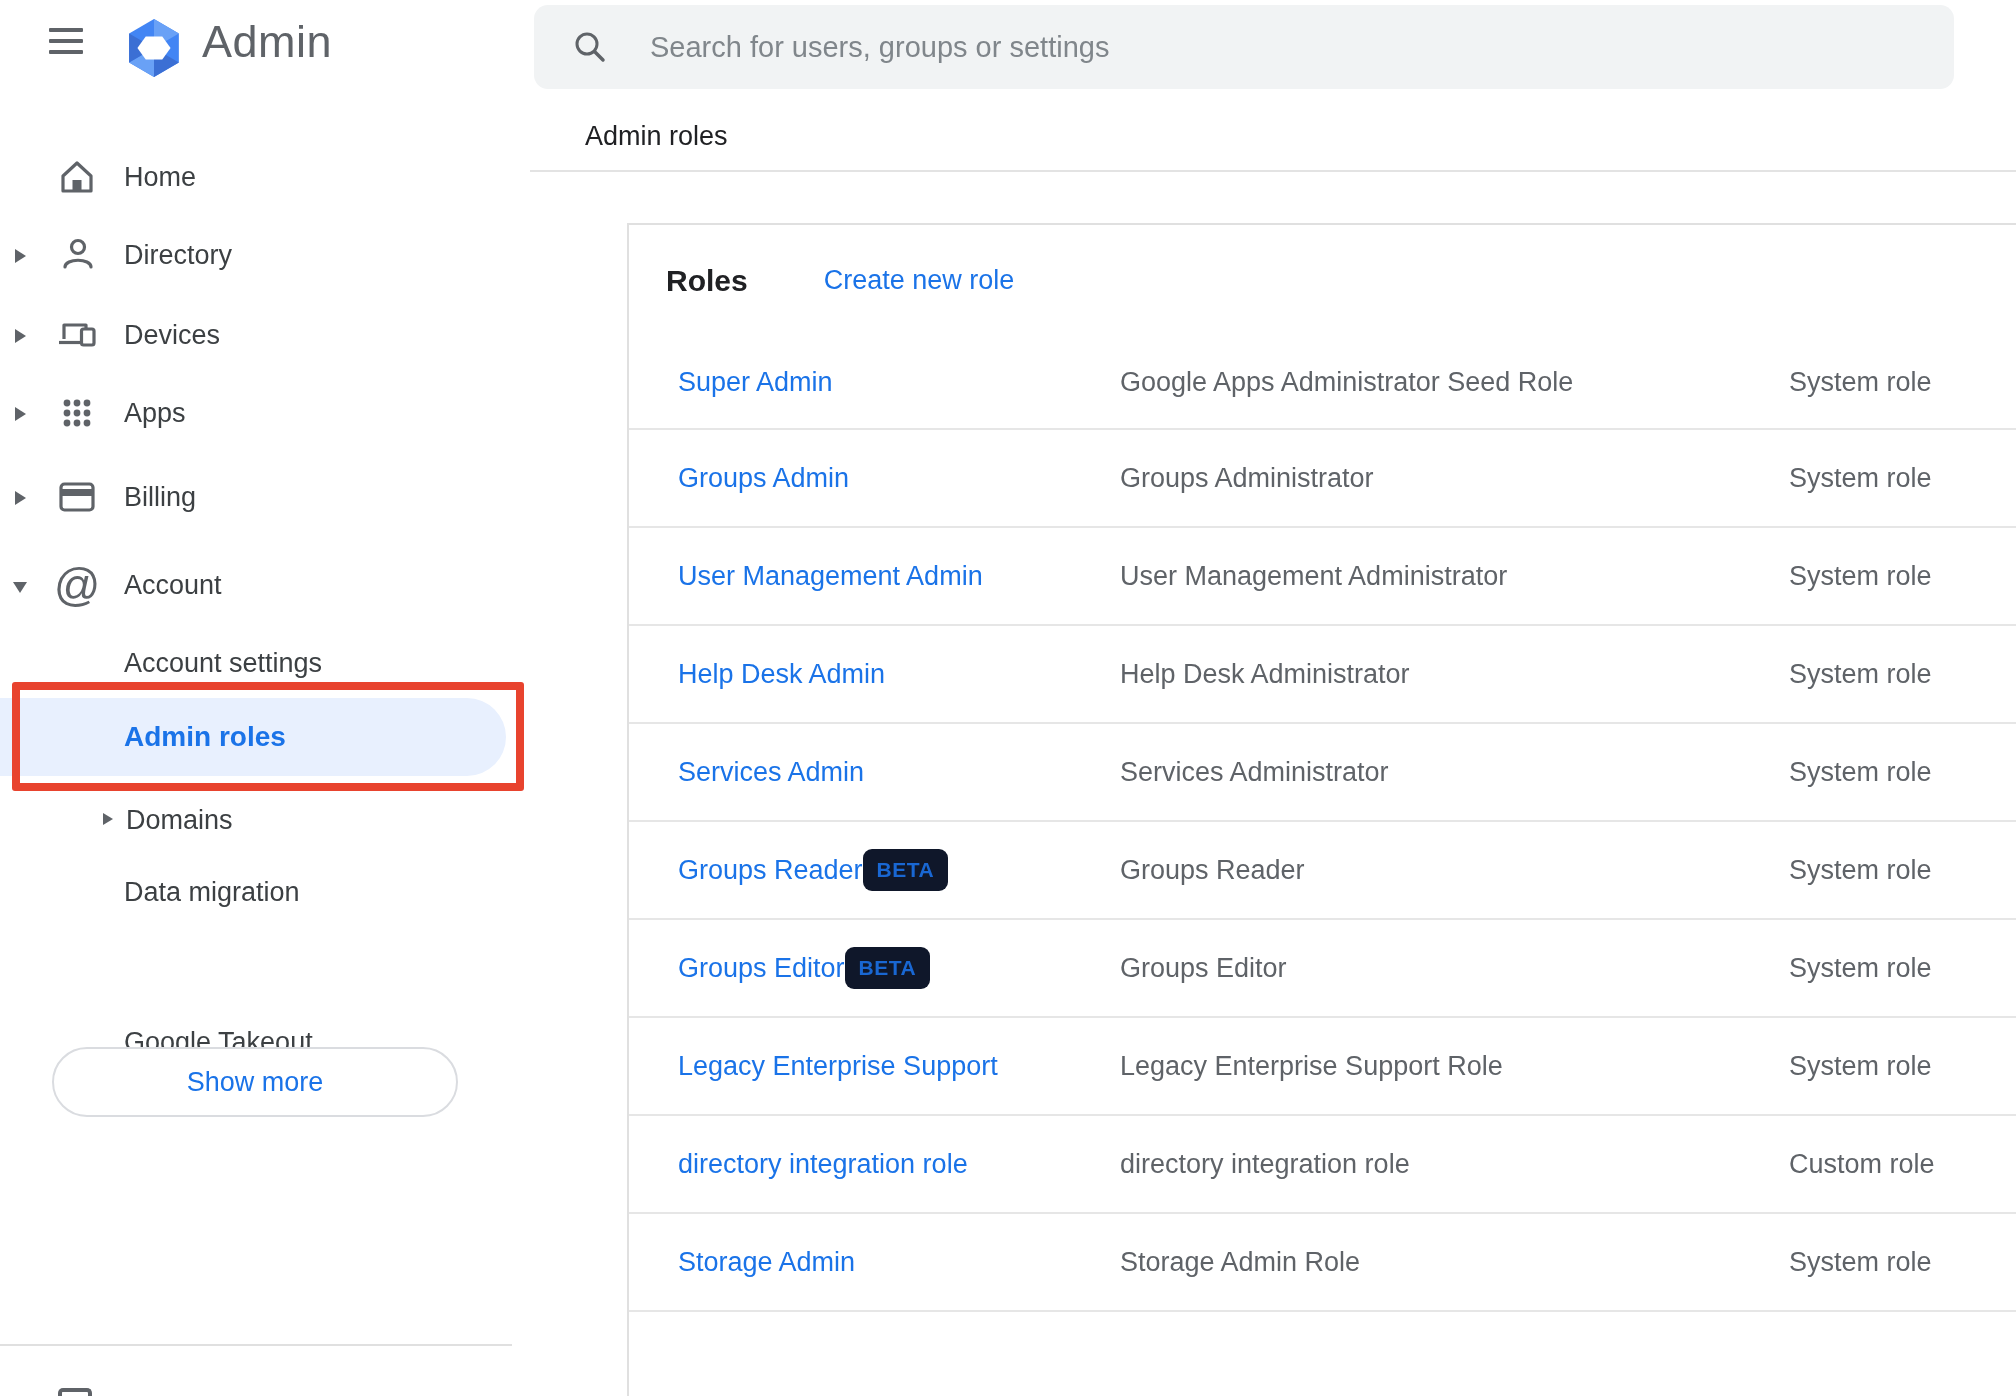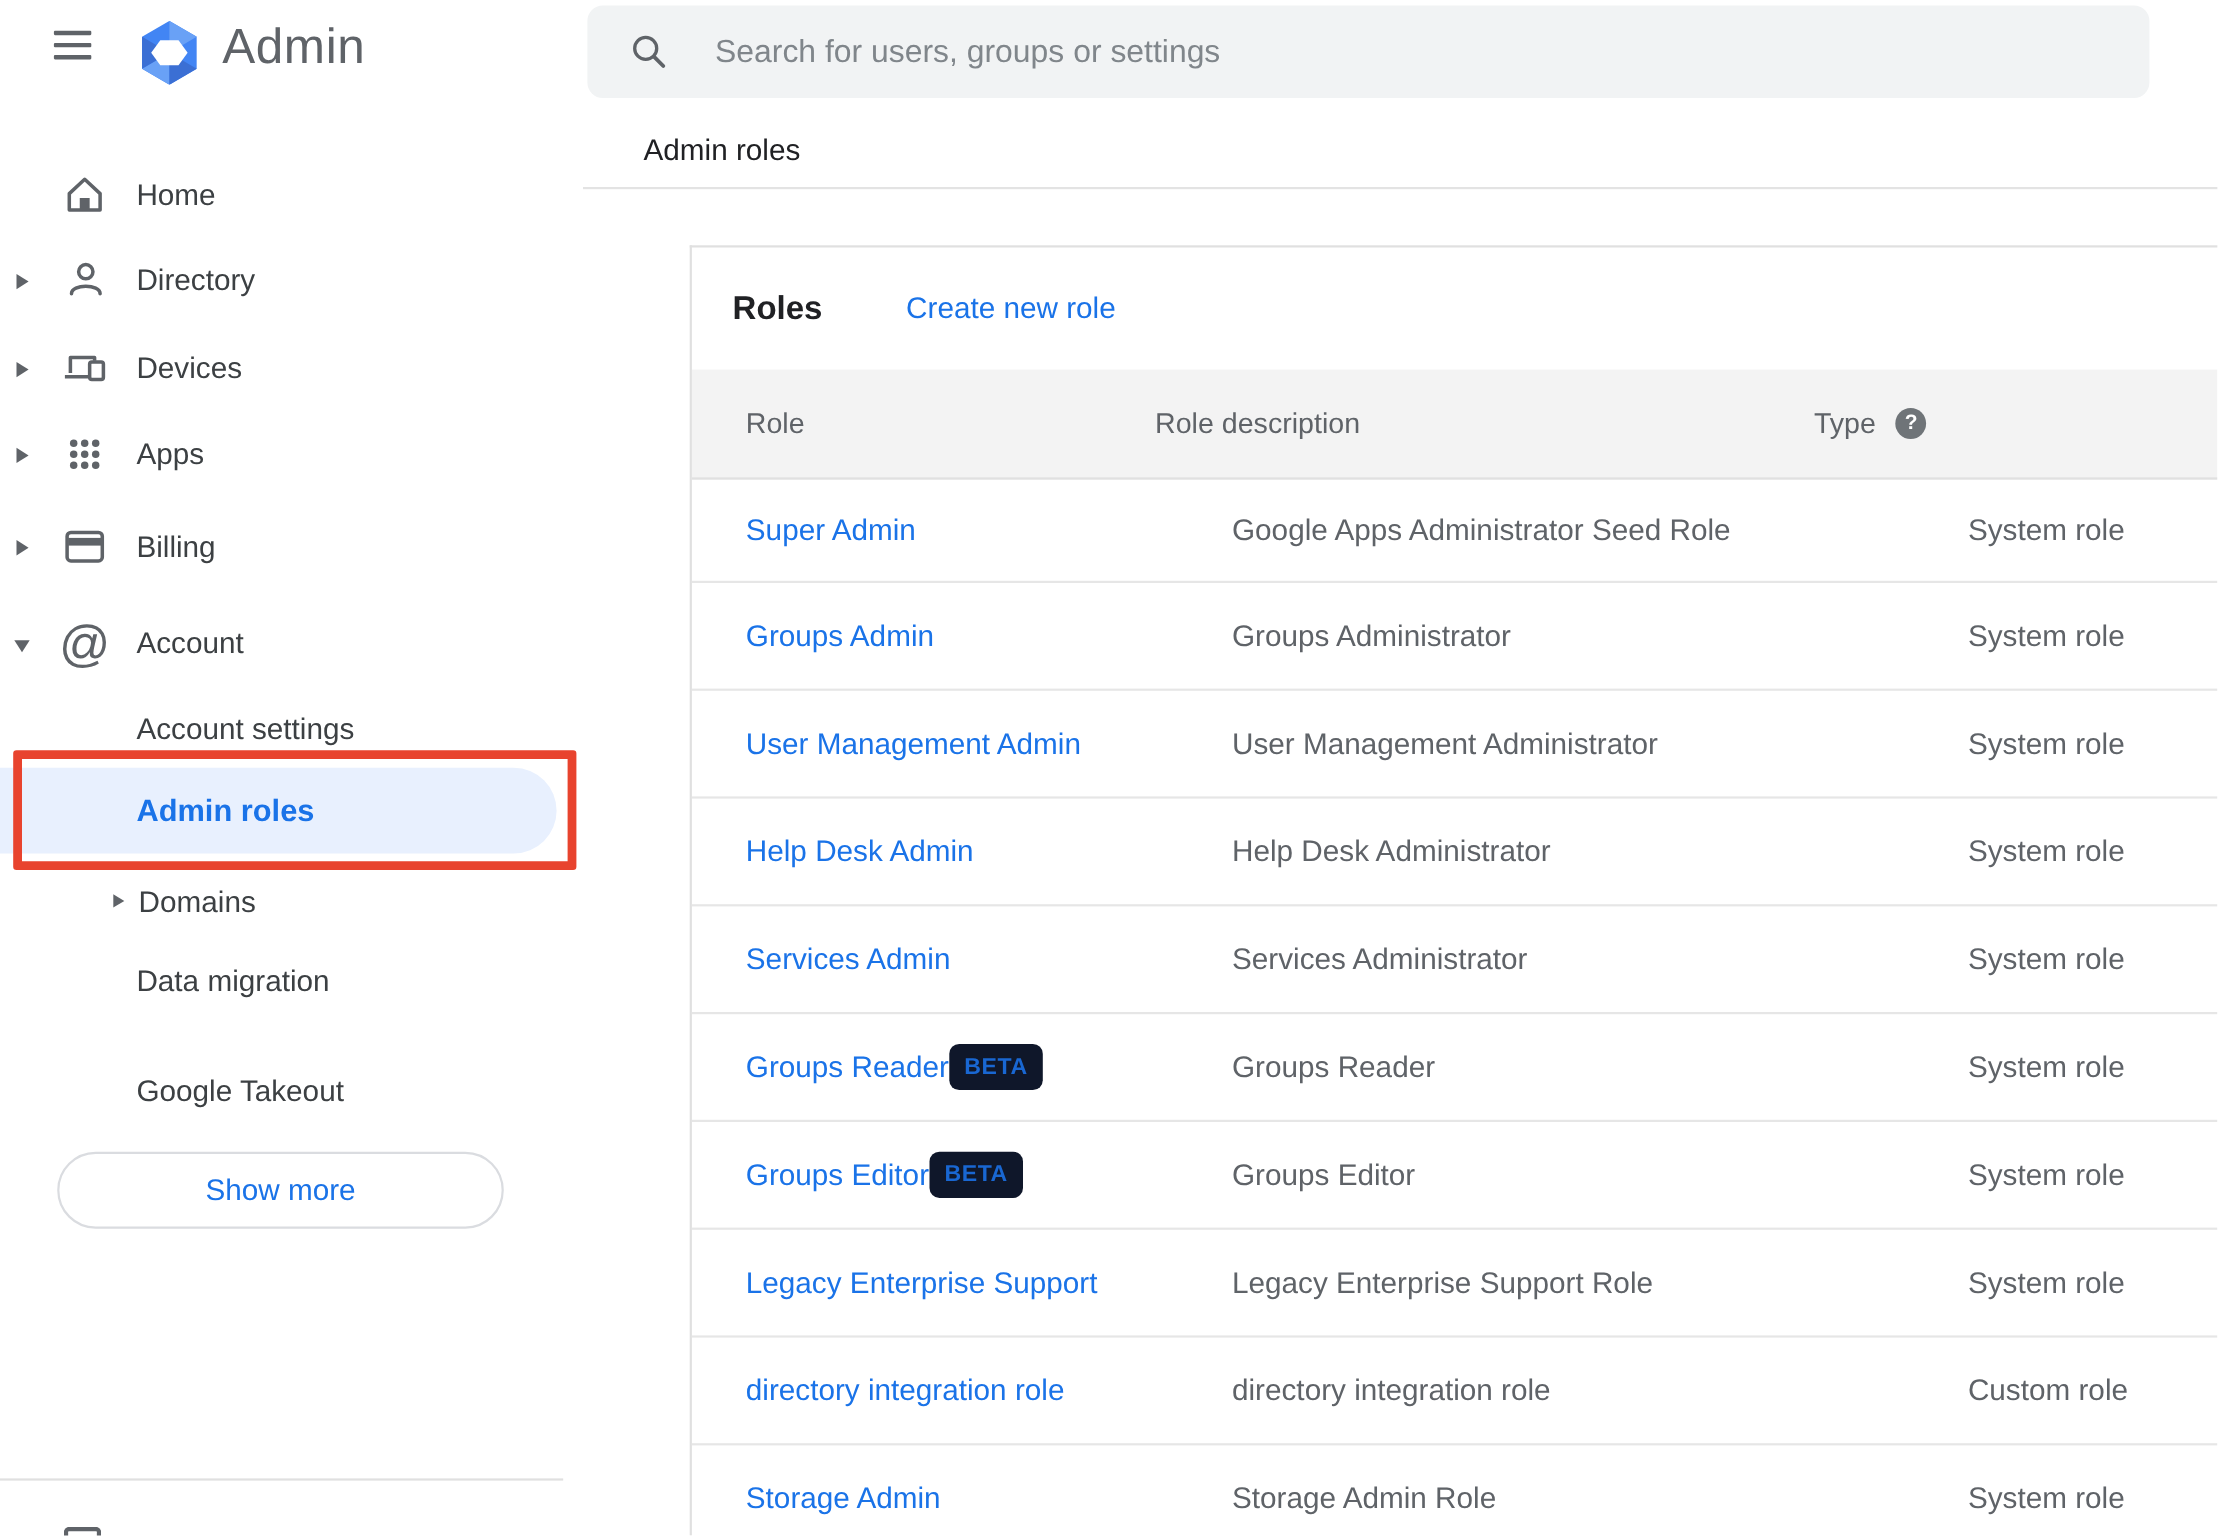--- a/index.html
+++ b/index.html
@@ -190,45 +190,37 @@
 
 <div class="abs side-item" style="top:790px">
   <span class="domains-arrow"></span>
   <span class="sub-lbl" style="left:126px">Domains</span>
 </div>
 
 <div class="abs side-item" style="top:862px">
   <span class="sub-lbl">Data migration</span>
 </div>
 
-<div class="abs side-item" style="top:962px">
+<div class="abs side-item" style="top:1012px">
   <span class="sub-lbl">Google Takeout</span>
 </div>
 
 <div class="abs show-more">
   <span>Show more</span>
 </div>
 
 <div class="abs side-bottom-divider"></div>
 <div class="abs partial-icon"></div>
 
 <div class="abs card">
   <div class="card-title-row">
     <span class="card-title">Roles</span>
     <a class="create-link">Create new role</a>
   </div>
 
-  <div class="thead">
-    <div class="c1">Role</div>
-    <div class="c2">Role description</div>
-    <div class="c3">
-      <span>Type</span>
-      <span class="help-icon">?</span>
-    </div>
-  </div>
 
   <div id="rows">
   <div class="trow">
     <div class="c1">
       <a class="role-link">Super Admin</a>
 
     </div>
     <div class="c2 desc">Google Apps Administrator Seed Role</div>
     <div class="c3 rtype">System role</div>
   </div>

